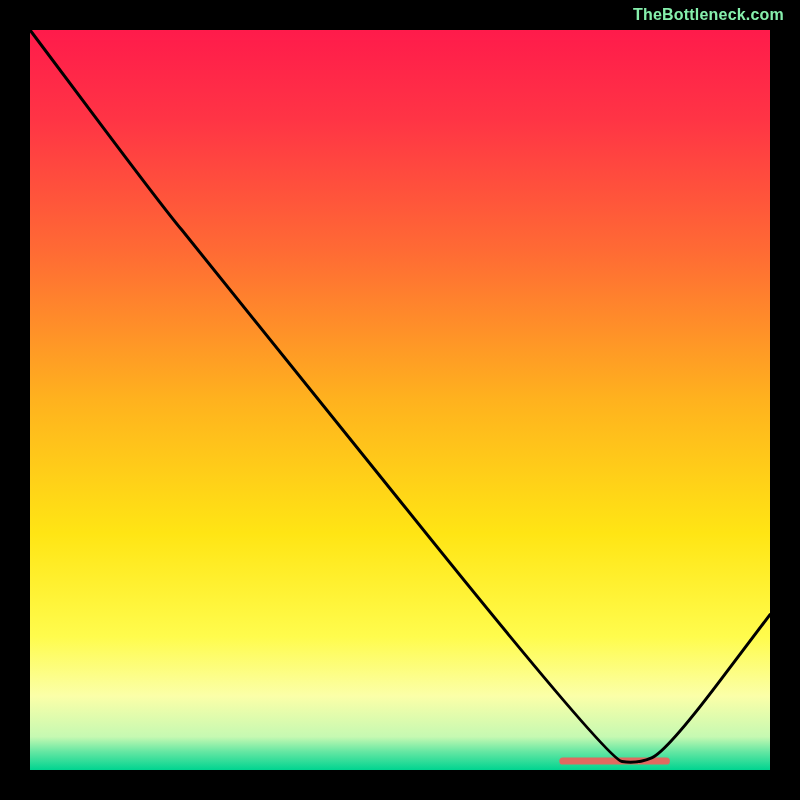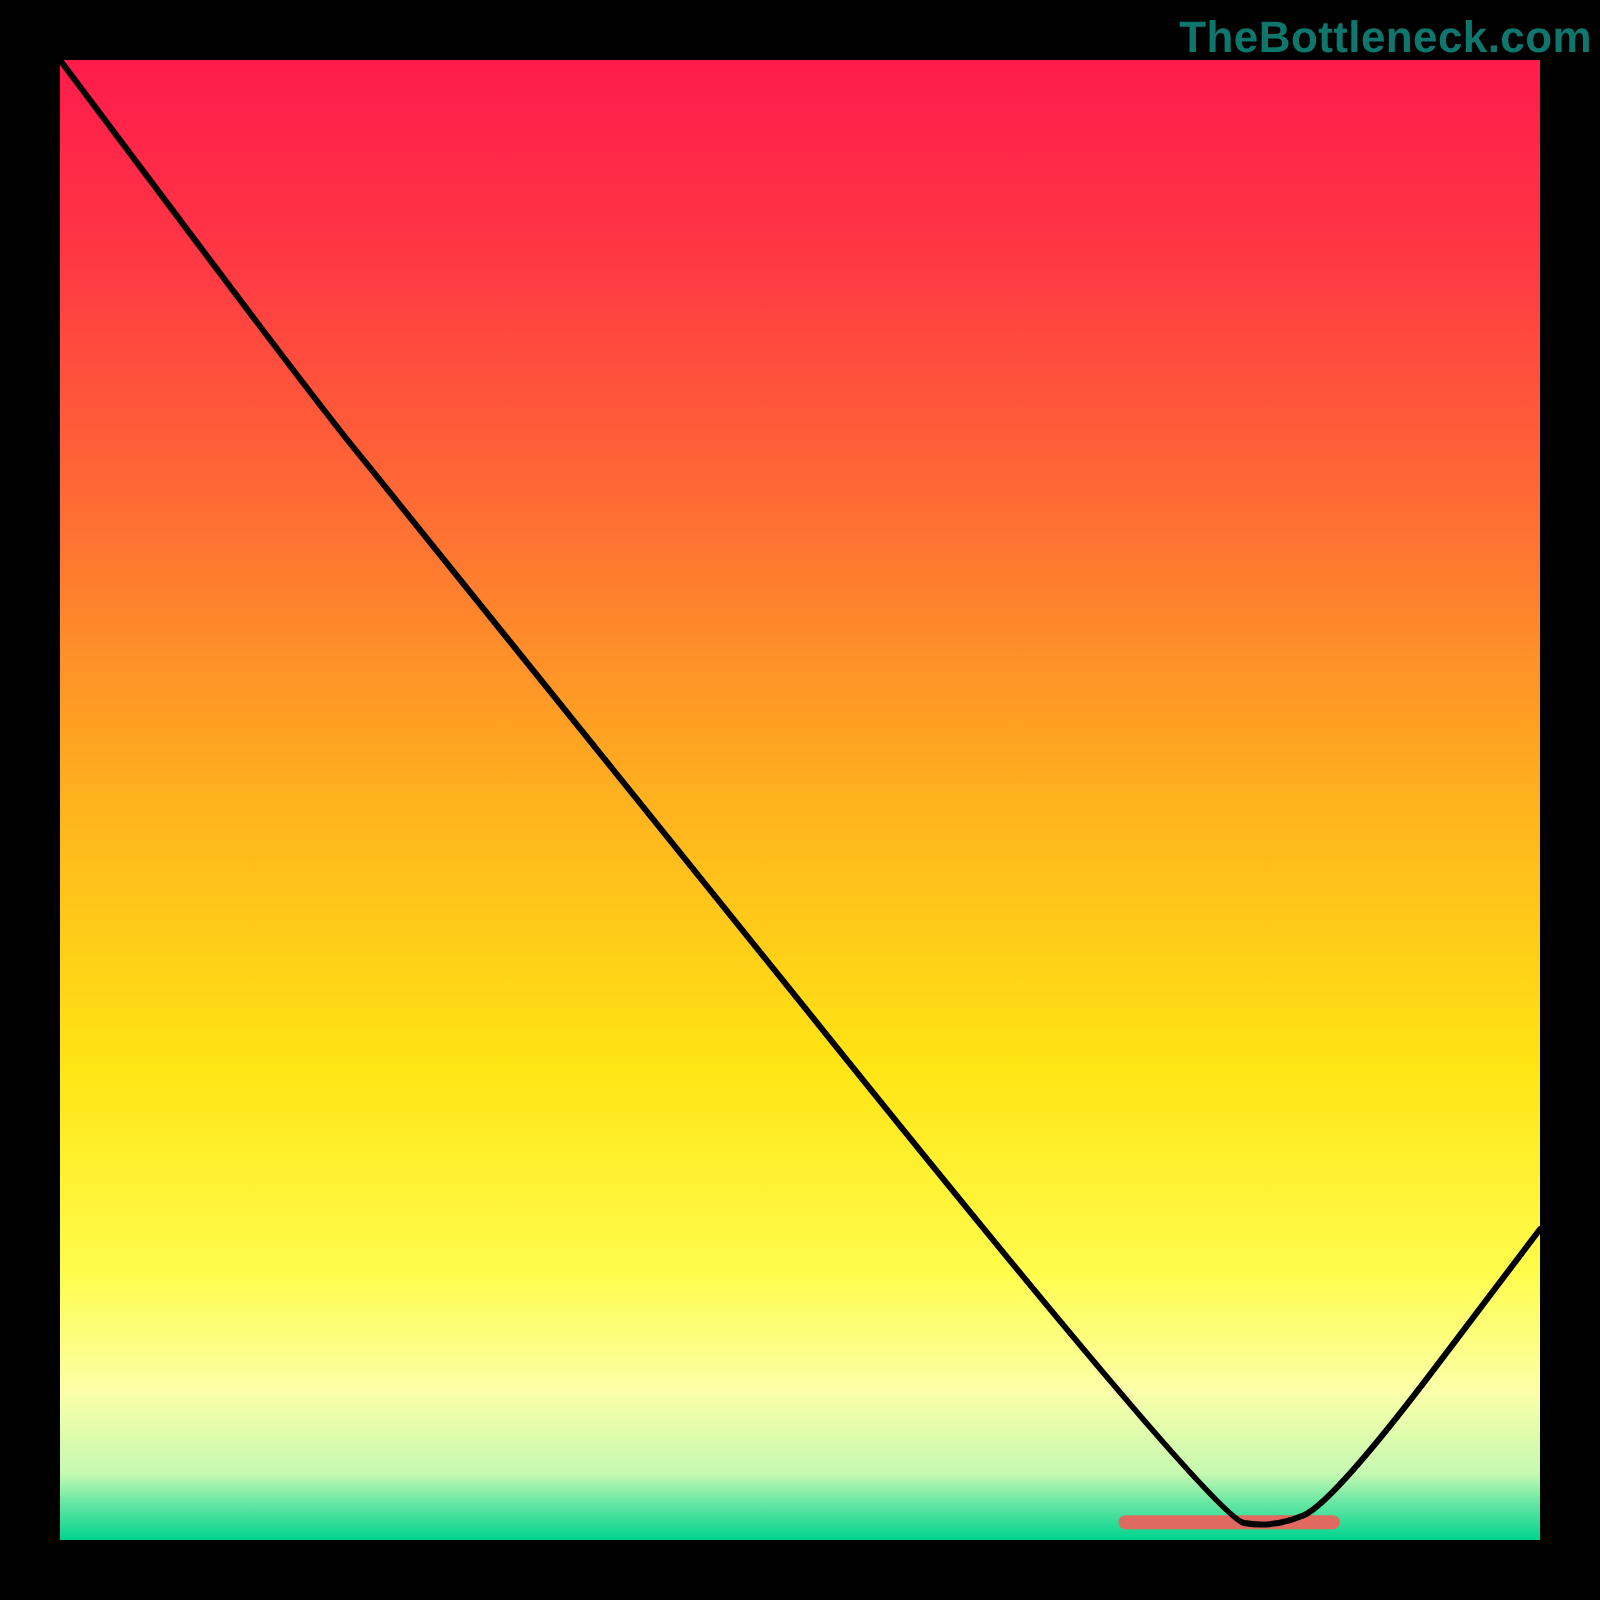--- a/index.html
+++ b/index.html
@@ -12,25 +12,25 @@
   }
   .frame {
     position: relative;
     width: 800px;
     height: 800px;
     background: #000;
   }
   .watermark {
     position: absolute;
     top: 6px;
-    right: 4px;
+    right: 16px;
     font-family: Arial, Helvetica, sans-serif;
-    font-size: 22px;
+    font-size: 16px;
     font-weight: 600;
-    color: #0f766e;
+    color: #86efac;
     z-index: 5;
     letter-spacing: 0.2px;
   }
   svg.chart {
     position: absolute;
     top: 0;
     left: 0;
   }
 </style>
 </head>

